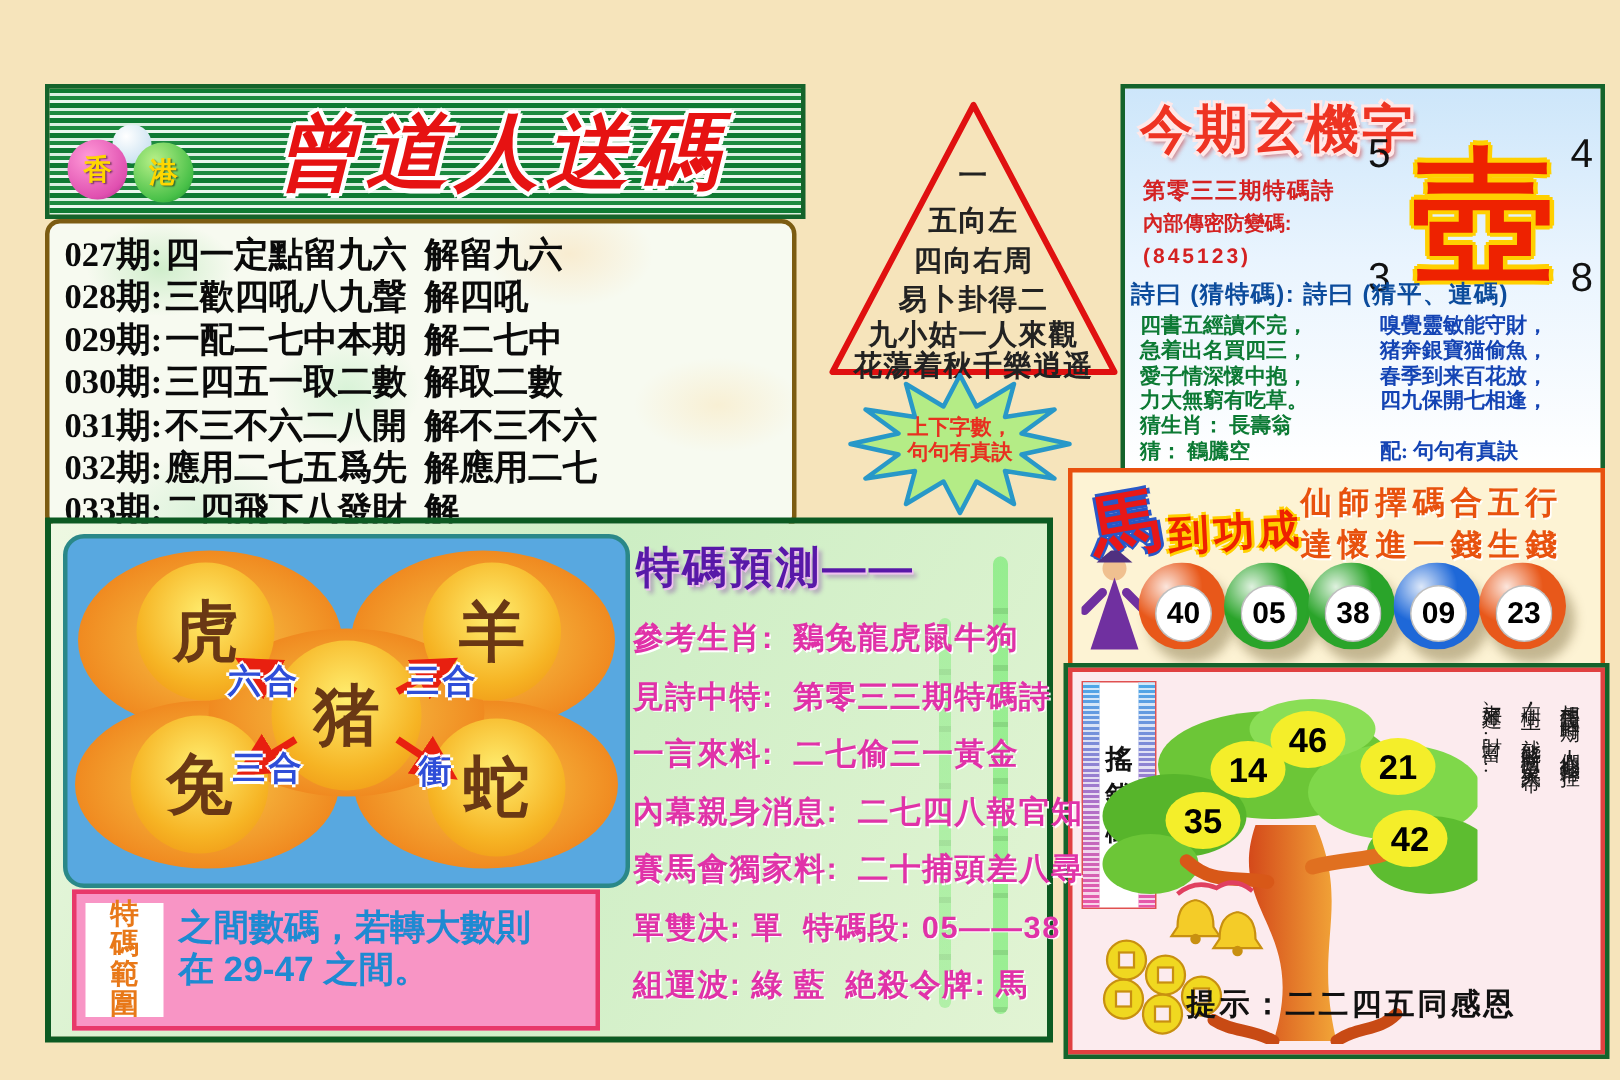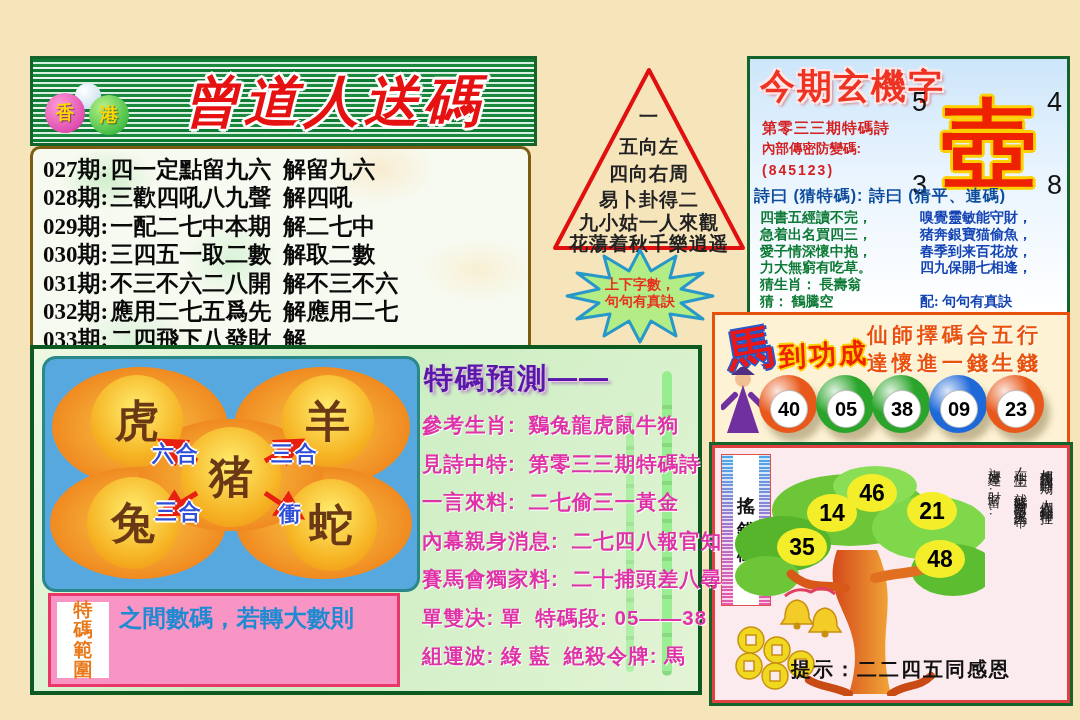--- a/index.html
+++ b/index.html
@@ -320,21 +320,21 @@
         <circle cx="50" cy="218" r="13"></circle>
           <rect x="45" y="213" width="10" height="10" fill="#fcebee"></rect>
         <circle cx="76" cy="206" r="13"></circle>
           <rect x="71" y="201" width="10" height="10" fill="#fcebee"></rect>
       </g>
     </svg>
     <div class="tree-num" style="left:132px;top:26px;">46</div>
     <div class="tree-num" style="left:92px;top:46px;">14</div>
     <div class="tree-num" style="left:192px;top:44px;">21</div>
     <div class="tree-num" style="left:62px;top:80px;">35</div>
-    <div class="tree-num" style="left:200px;top:92px;">48</div>
+    <div class="tree-num" style="left:200px;top:92px;">42</div>
     <div class="tree-legend">
       <div class="legend-col">相傳三國時期，人們把錢幣挂</div>
       <div class="legend-col">在樹上，就能够給自己及家人帶</div>
       <div class="legend-col">來好運、財富……</div>
     </div>
     <div class="tree-hint">提示：二二四五同感恩</div>
   </div>
 
   <div id="main-left-box">
 
@@ -386,20 +386,21 @@
 
     <div id="range-box">
       <div class="range-side">
         <div class="range-char">特</div>
         <div class="range-char">碼</div>
         <div class="range-char">範</div>
         <div class="range-char">圍</div>
       </div>
       <div class="range-text">
         <div>之間數碼，若轉大數則</div>
+        <div>在 29-47 之間。</div>
       </div>
     </div>
 
     <div id="forecast">
       <div class="bamboo s1"></div>
       <div class="bamboo s2"></div>
       <div class="forecast-title">特碼預測——</div>
       <div class="forecast-row">
         <span class="f-label">參考生肖:</span><span>鷄兔龍虎鼠牛狗</span></div>
       <div class="forecast-row">

